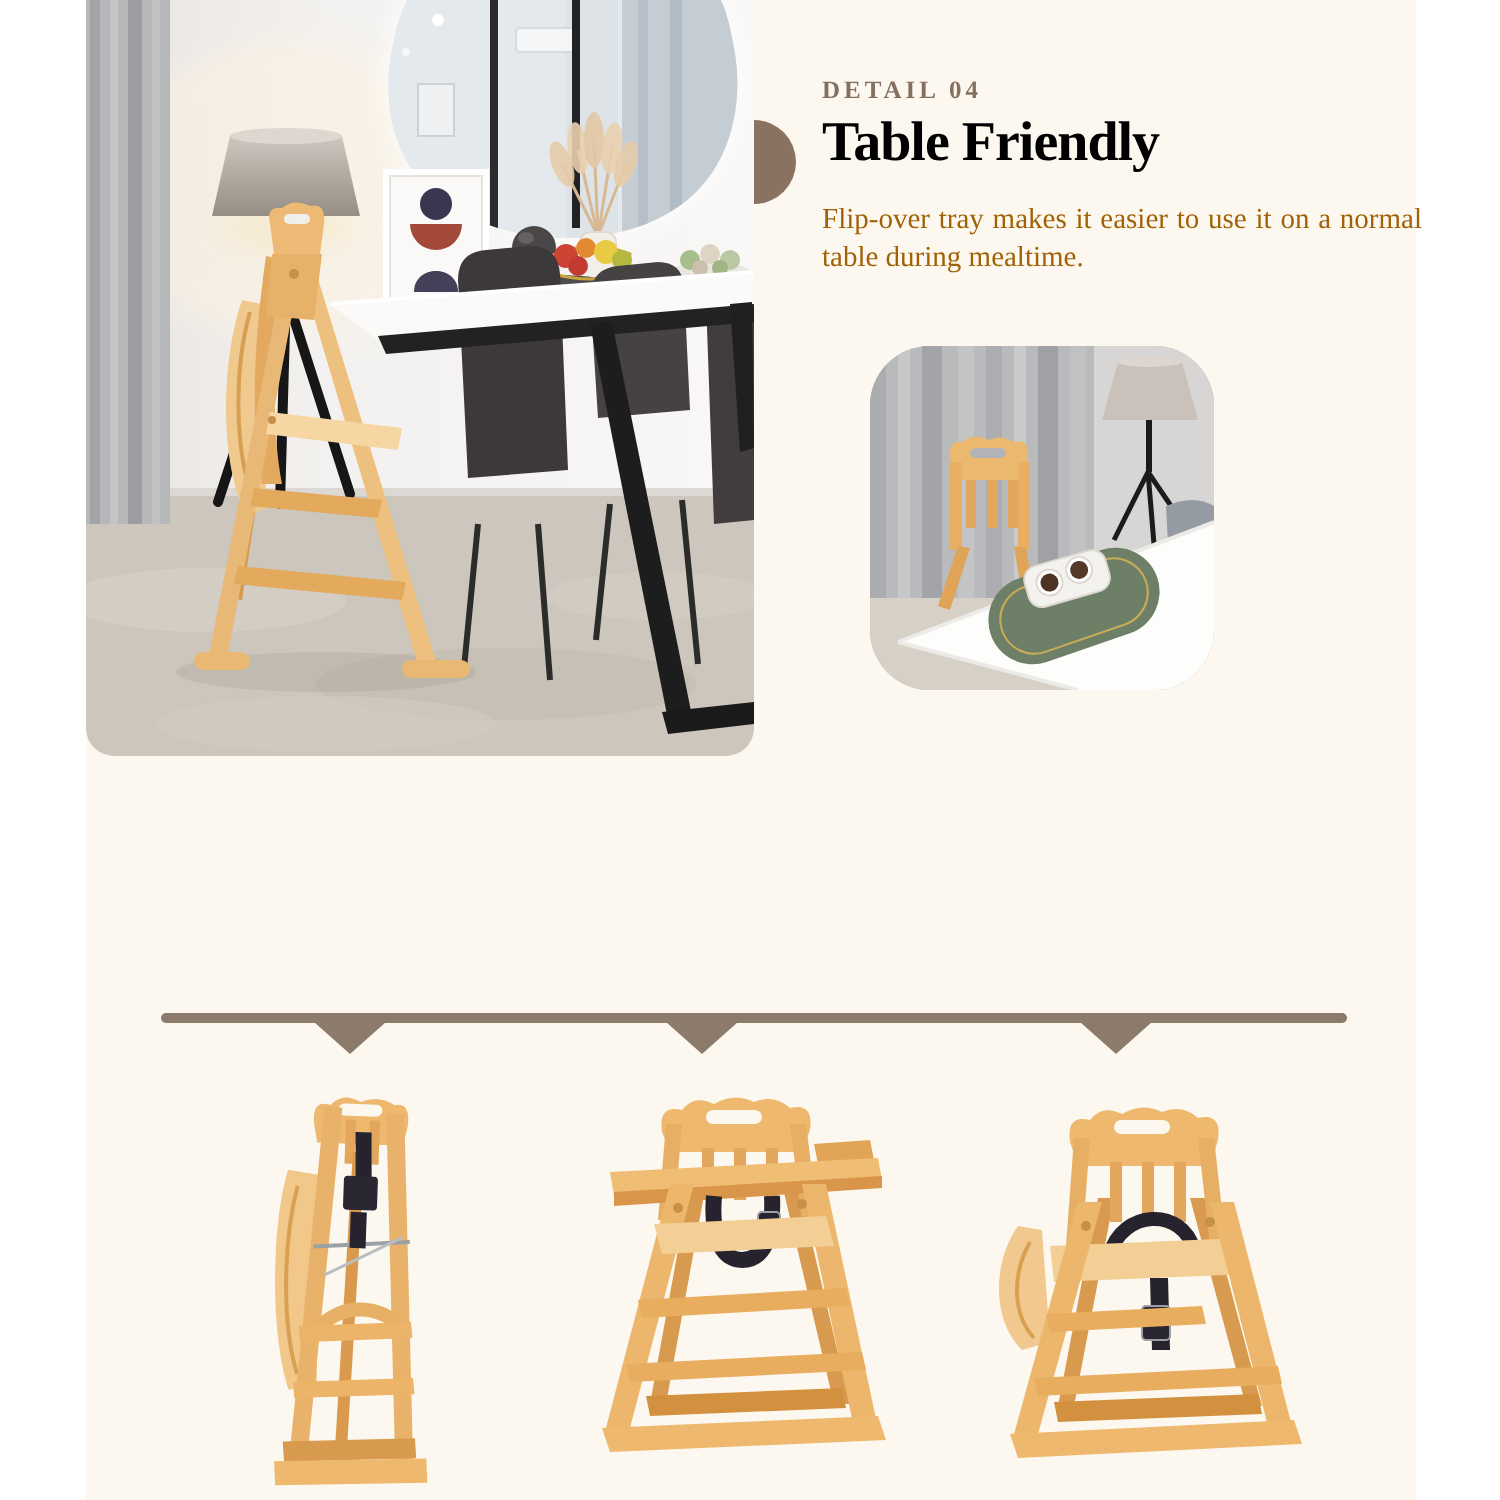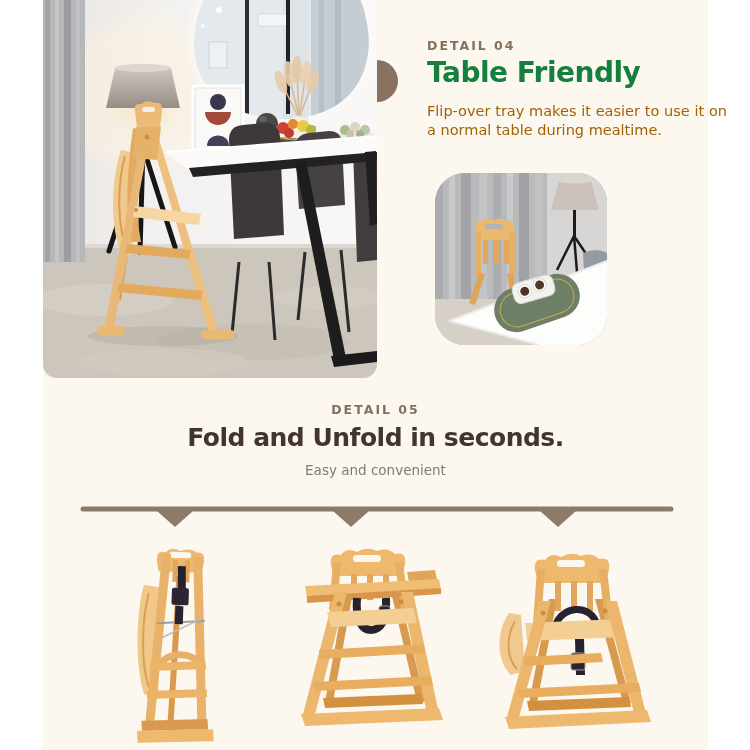--- a/index.html
+++ b/index.html
@@ -5,23 +5,23 @@
   html,body{margin:0;padding:0;}
   body{width:750px;height:750px;background:#ffffff;font-family:"DejaVu Sans","Liberation Sans",sans-serif;overflow:hidden;}
   .page{position:relative;width:750px;height:750px;background:#ffffff;}
   .canvas{position:absolute;left:43px;top:0;width:665px;height:750px;background:#fcf8ef;}
   
   .main-photo{position:absolute;left:0;top:0;width:334px;height:378px;border-radius:0 0 14px 14px;overflow:hidden;background:#efedeb;}
   .main-photo svg{display:block;width:100%;height:100%;}
   
   .semicircle{position:absolute;left:334px;top:60px;width:21px;height:42px;background:#8a7261;border-radius:0 21px 21px 0;}
   
-  .d4{position:absolute;left:384px;top:38px;width:300px;}
+  .d4{position:absolute;left:368px;top:38px;width:300px;font-family:Liberation Serif, serif;}
   .kicker{font-size:12.5px;font-weight:bold;letter-spacing:2px;color:#85705f;}
-  .d4 h1{margin:3px 0 0 0;font-size:28px;letter-spacing:-0.5px;font-weight:bold;color:#15803d;}
+  .d4 h1{margin:3px 0 0 0;font-size:28px;letter-spacing:-0.5px;font-weight:bold;color:#000000;}
   .d4 p{margin:13px 0 0 0;font-size:14.5px;line-height:19px;color:#a16207;text-align:justify;}
   
   .tray-photo{position:absolute;left:392px;top:173px;width:172px;height:172px;border-radius:30px;overflow:hidden;background:#b8babc;}
   .tray-photo svg{display:block;width:100%;height:100%;}
   
   .d5{position:absolute;left:0;top:402px;width:665px;text-align:center;}
   .d5 h2{margin:6px 0 0 0;font-size:25px;letter-spacing:-0.5px;font-weight:bold;color:#443430;}
   .d5 .sub{margin-top:10px;font-size:13.5px;color:#7e7b78;}
   
   .divider{position:absolute;left:35px;top:504px;width:598px;height:24px;}
@@ -248,25 +248,20 @@
         <g transform="rotate(-16 98 118)">
           <rect x="78" y="106" width="42" height="21" rx="7" fill="#f4f2ee" stroke="#dcd8d2"></rect>
           <circle cx="90" cy="116" r="6.5" fill="#ffffff" stroke="#ddd8d1"></circle>
           <circle cx="90" cy="116" r="4.5" fill="#4e3322"></circle>
           <circle cx="106" cy="114" r="6.5" fill="#ffffff" stroke="#ddd8d1"></circle>
           <circle cx="106" cy="114" r="4.5" fill="#54382a"></circle>
         </g>
       </svg>
     </div>
 
-    <section class="d5">
-      <div class="kicker">DETAIL 05</div>
-      <h2>Fold and Unfold in seconds.</h2>
-      <div class="sub">Easy and convenient</div>
-    </section>
 
     <div class="divider">
       <svg viewBox="0 0 598 24">
         <line x1="5" y1="5" x2="593" y2="5" stroke="#8c7a6b" stroke-width="5" stroke-linecap="round"></line>
         <polygon points="79,7 115,7 97,23" fill="#8c7a6b"></polygon>
         <polygon points="255,7 291,7 273,23" fill="#8c7a6b"></polygon>
         <polygon points="462,7 498,7 480,23" fill="#8c7a6b"></polygon>
       </svg>
     </div>
 

